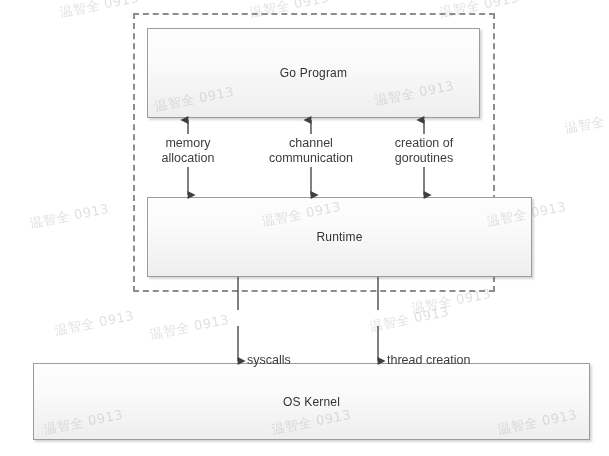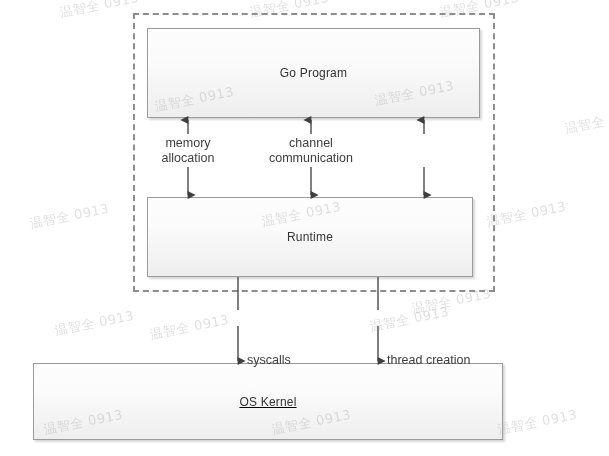--- a/index.html
+++ b/index.html
@@ -73,22 +73,22 @@
     justify-content: center;
     z-index: 3;
   }
   .node-label {
     font-size: 12px;
     color: #333333;
     letter-spacing: 0.2px;
   }
 
   #node-go-program { left: 147px; top: 28px; width: 333px; height: 90px; }
-  #node-runtime    { left: 147px; top: 197px; width: 326px; height: 80px; }
-  #node-os-kernel  { left: 33px;  top: 363px; width: 470px; height: 77px; text-decoration: underline; }
+  #node-runtime    { left: 147px; top: 197px; width: 385px; height: 80px; }
+  #node-os-kernel  { left: 33px;  top: 363px; width: 557px; height: 77px; }
 
   
   #connectors {
     position: absolute;
     inset: 0;
     z-index: 4;
     pointer-events: none;
   }
 
   
@@ -191,20 +191,24 @@
   <div class="edge-label" id="lbl-memory-allocation">
     <span class="ln">memory</span>
     <span class="ln">allocation</span>
   </div>
 
   <div class="edge-label" id="lbl-channel-comm">
     <span class="ln">channel</span>
     <span class="ln">communication</span>
   </div>
 
+  <div class="edge-label" id="lbl-goroutines">
+    <span class="ln">creation of</span>
+    <span class="ln">goroutines</span>
+  </div>
 
   <div class="edge-label left-aligned" id="lbl-syscalls">
     <span class="ln">syscalls</span>
   </div>
 
   <div class="edge-label left-aligned" id="lbl-thread-creation">
     <span class="ln">thread creation</span>
   </div>
 
 </div>

